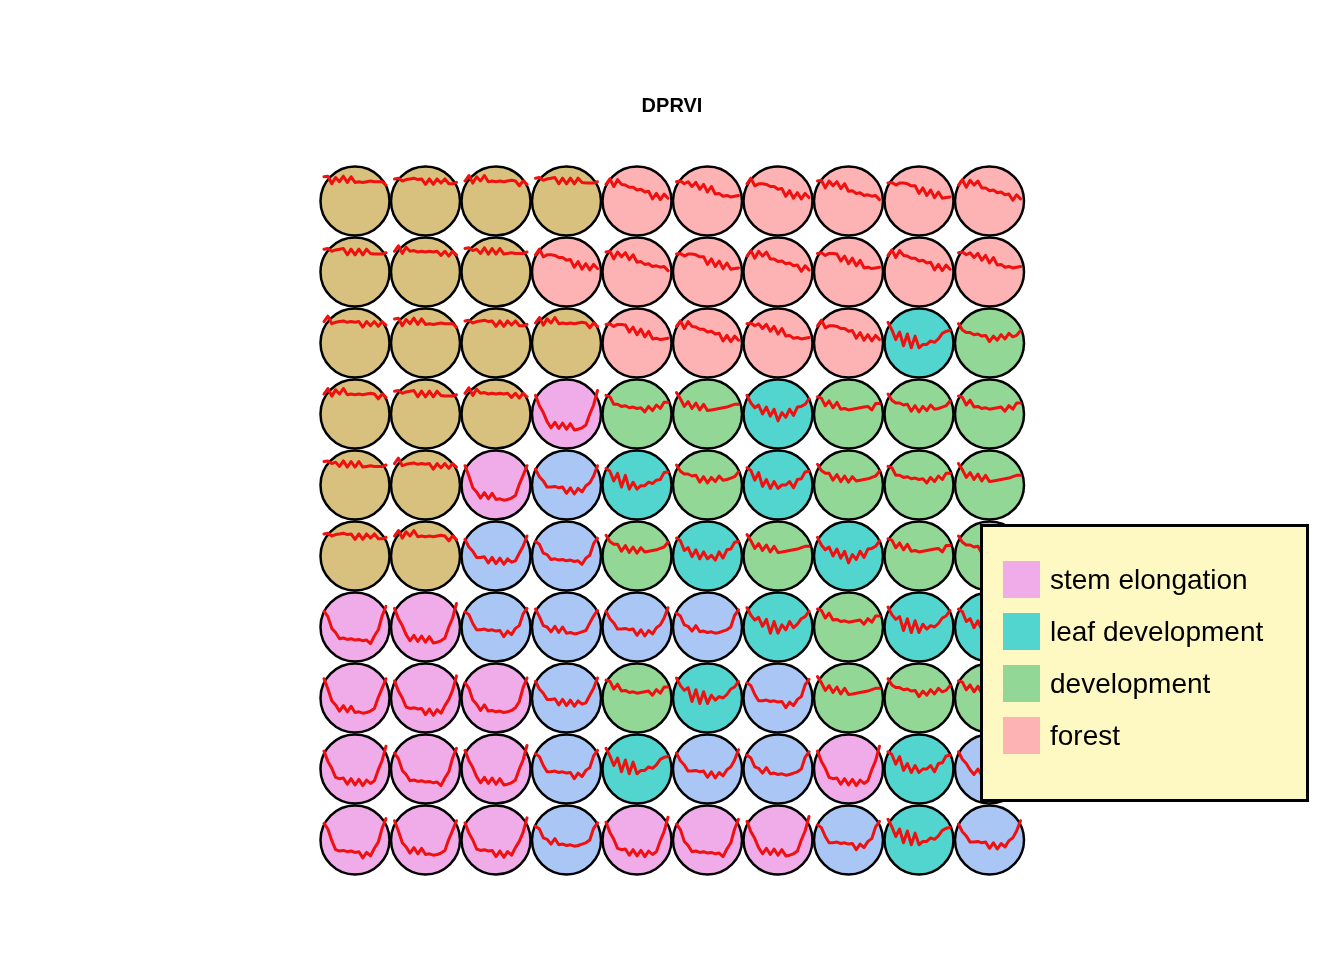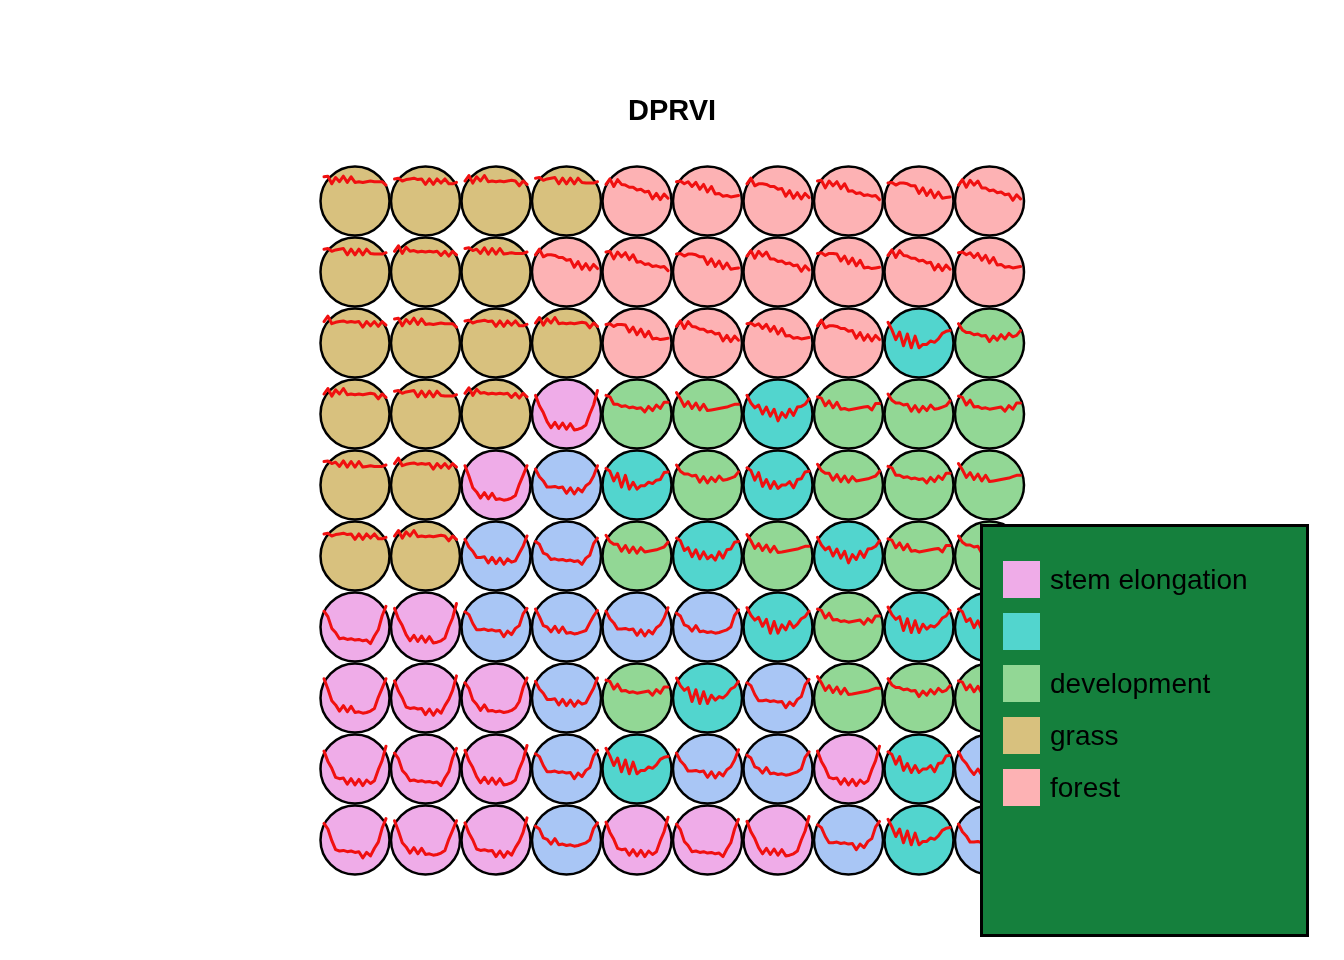--- a/index.html
+++ b/index.html
@@ -7,31 +7,31 @@
     position:relative;
     width:1344px;height:960px;
     background:#ffffff;
     overflow:hidden;
     font-family:"Liberation Sans", sans-serif;
   }
   .plot-title{
     position:absolute;
     left:0;top:94px;width:1344px;
     text-align:center;
-    font-size:29px;
+    font-size:20px;
     font-weight:bold;
     color:#000000;
   }
   #som-svg{position:absolute;left:0;top:0;}
   .legend{
     position:absolute;
     left:980px;top:524px;
-    width:329px;height:413px;
+    width:329px;height:278px;
     box-sizing:border-box;
-    background:#15803d;
+    background:#fef9c3;
     border:3px solid #000000;
     padding:34px 0 8px 20px;
     display:flex;flex-direction:column;gap:15px;
   }
   .legend-item{display:flex;align-items:center;}
   .legend-swatch{
     display:inline-block;
     width:37px;height:37px;
     flex:0 0 37px;
   }
@@ -449,27 +449,24 @@
         <polyline points="958.5,824.1 962.4,831.7 966.3,835.9 970.1,842.1 974.0,842.1 977.9,841.4 981.8,842.8 985.6,842.1 989.5,848.3 993.4,842.8 997.3,849.0 1001.1,843.5 1005.0,846.9 1008.9,840.7 1012.8,837.9 1016.6,831.0 1020.5,820.7" fill="none" stroke="#F01010" stroke-width="3" stroke-linecap="round" stroke-linejoin="round"></polyline>
       </g>
     </svg>
   <div class="legend" id="legend-box">
       <div class="legend-item">
         <span class="legend-swatch" style="background: rgb(239, 172, 232);"></span>
         <span class="legend-label">stem elongation</span>
       </div>
       <div class="legend-item">
         <span class="legend-swatch" style="background: rgb(82, 213, 206);"></span>
+        <span class="legend-label">leaf development</span>
       </div>
       <div class="legend-item">
         <span class="legend-swatch" style="background: rgb(146, 215, 149);"></span>
         <span class="legend-label">development</span>
-      </div>
-      <div class="legend-item">
-        <span class="legend-swatch" style="background: rgb(216, 193, 126);"></span>
-        <span class="legend-label">grass</span>
       </div>
       <div class="legend-item">
         <span class="legend-swatch" style="background: rgb(253, 178, 180);"></span>
         <span class="legend-label">forest</span>
       </div>
     </div>
 </div>
 
 </body></html>

